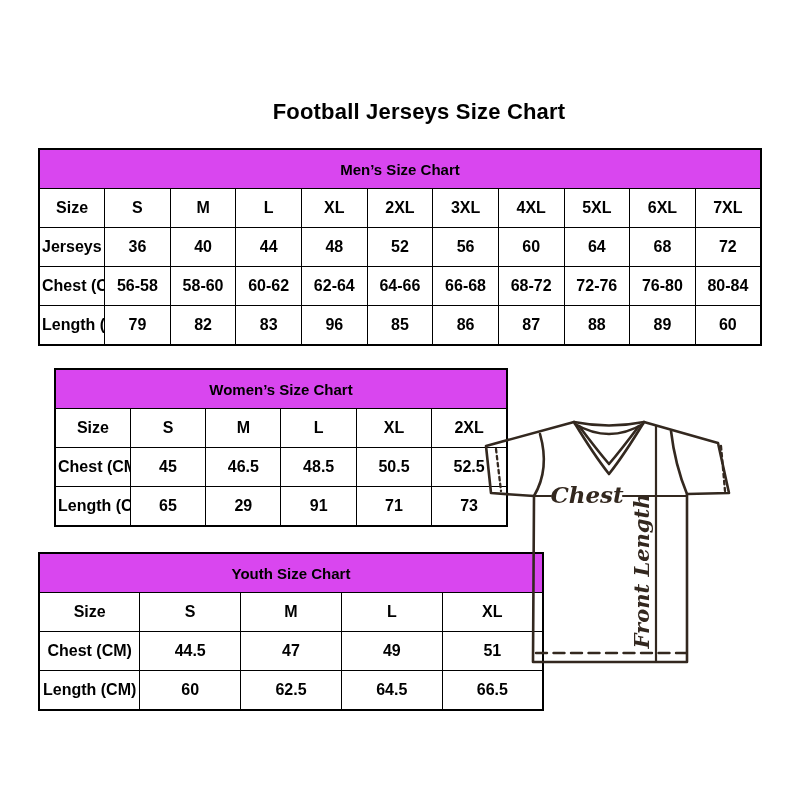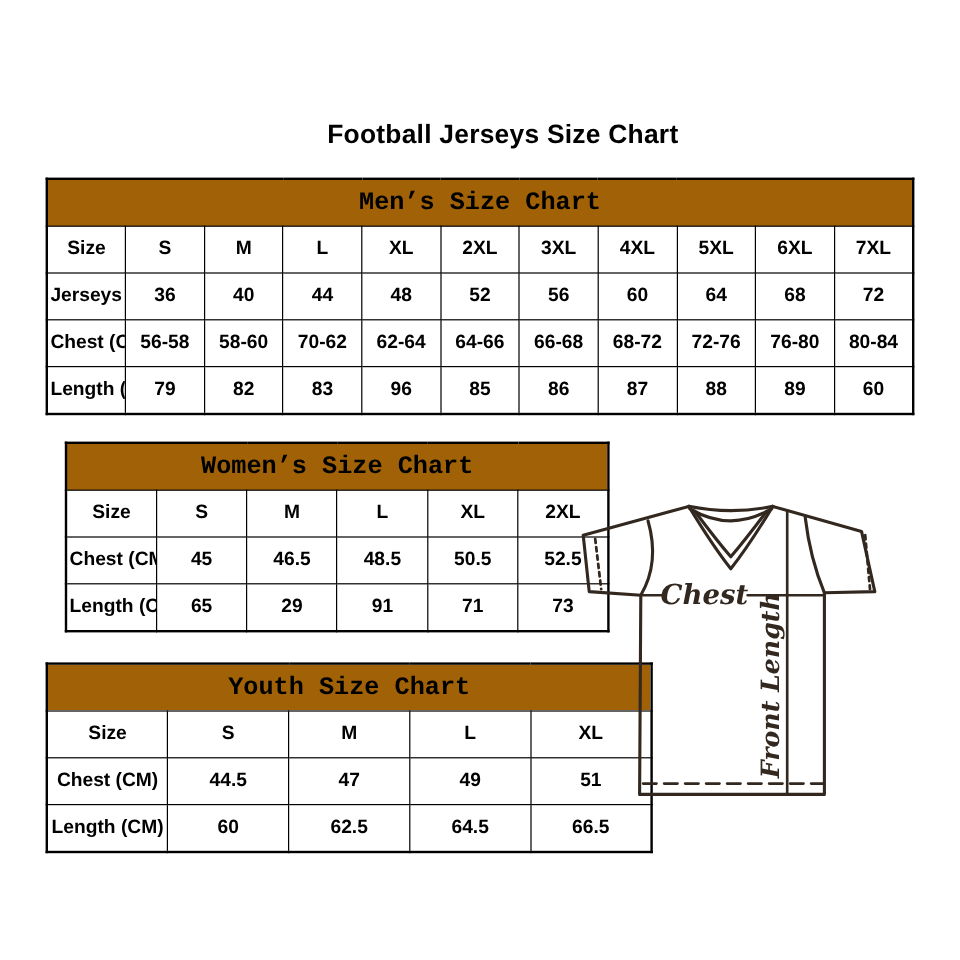--- a/index.html
+++ b/index.html
@@ -31,24 +31,23 @@
     text-align:center;
     vertical-align:middle;
     height:38px;
     padding:0 2px;
     font-weight:bold;
     font-size:16px;
     overflow:hidden;
     white-space:nowrap;
   }
   table.size-table th.tbl-title{
-    background:#a16207;
-    font-size:21px;
+    background:#d946ef;
+    font-size:15px;
     height:38px;
-    font-family:Liberation Mono, monospace;
   }
   table.men{left:38px;top:148px;width:724px;}
   table.men td:first-child{width:15.3%;}
   table.women{left:38px;top:368px;width:454px;margin-left:16px;}
   table.youth{left:38px;top:552px;width:506px;}
   table.women td:first-child, table.youth td:first-child{width:24.8%;}
 
   .jersey-wrap{
     position:absolute;
     left:472px;top:403px;
@@ -99,21 +98,21 @@
           <td>56</td>
           <td>60</td>
           <td>64</td>
           <td>68</td>
           <td>72</td>
         </tr>
         <tr>
           <td>Chest (CM)</td>
           <td>56-58</td>
           <td>58-60</td>
-          <td>70-62</td>
+          <td>60-62</td>
           <td>62-64</td>
           <td>64-66</td>
           <td>66-68</td>
           <td>68-72</td>
           <td>72-76</td>
           <td>76-80</td>
           <td>80-84</td>
         </tr>
         <tr>
           <td>Length (CM)</td>

